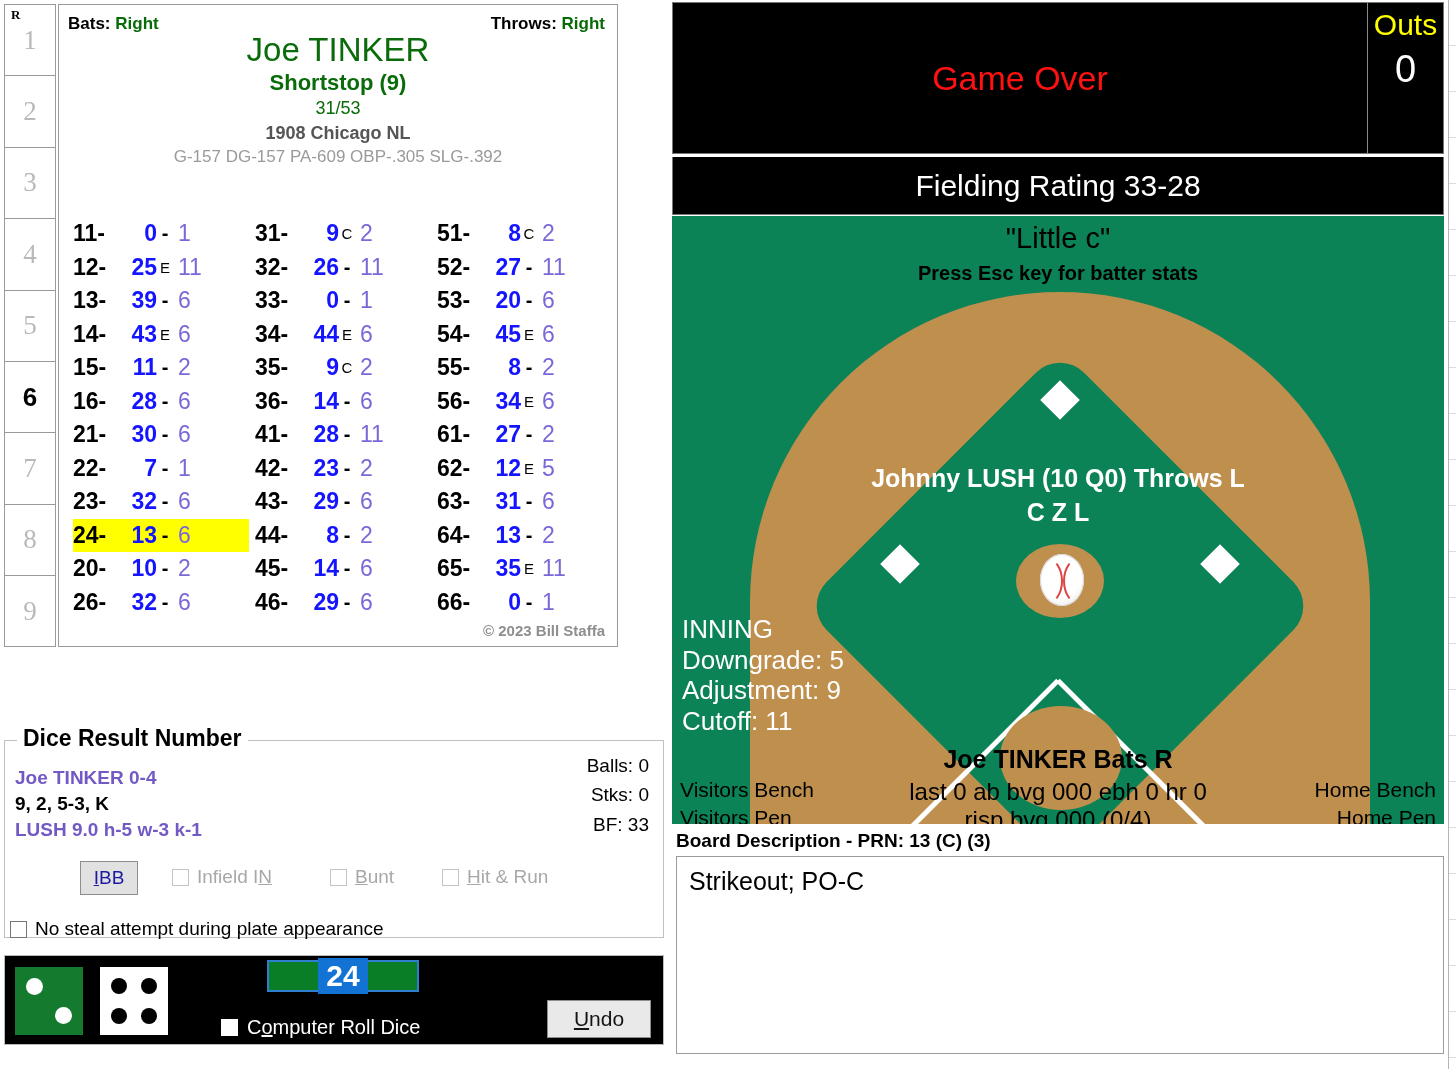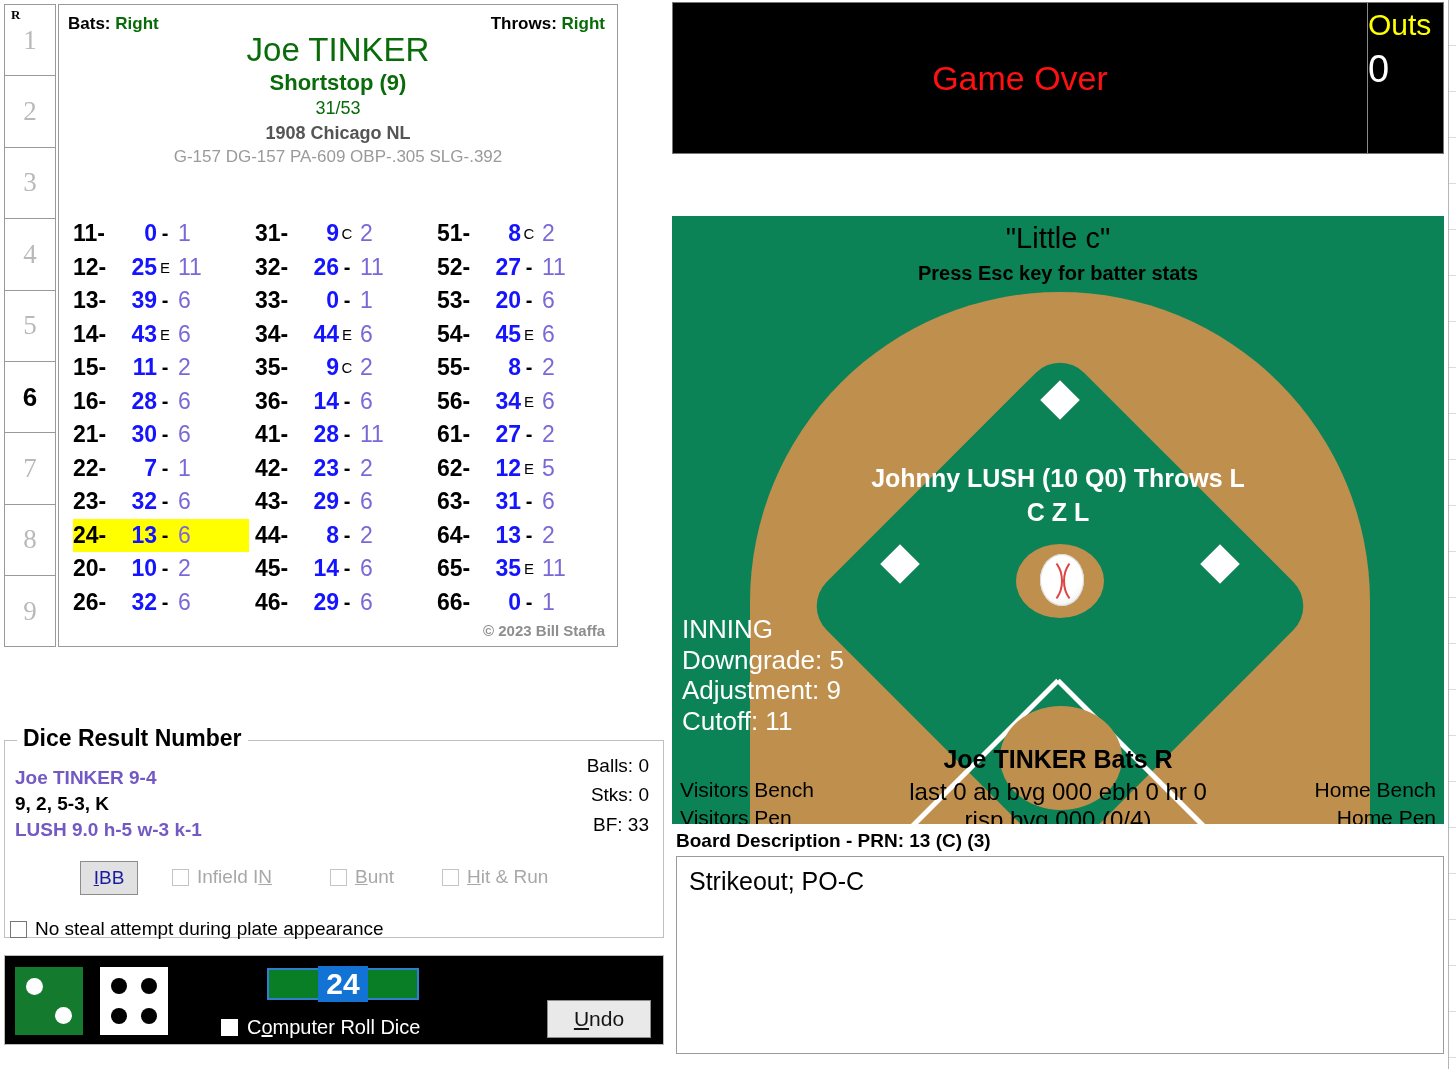--- a/index.html
+++ b/index.html
@@ -102,21 +102,21 @@
     position:absolute; left:4px; top:955px; width:660px; height:90px;
     background:#000; border:1px solid #bbb;
   }
   .die { position:absolute; top:11px; width:68px; height:68px; }
   .die.green { left:10px; background:#137a2e; }
   .die.white { left:95px; background:#fff; }
   .pip { position:absolute; border-radius:50%; }
   .pip.w { background:#fff; }
   .pip.b { background:#000; }
   #roll-value {
-    position:absolute; left:262px; top:12px; width:152px; height:32px;
+    position:absolute; left:262px; top:4px; width:152px; height:32px;
     background:#0a7d27; border:2px solid #2f7fd0;
     display:flex; align-items:center; justify-content:center;
   }
   #roll-value span {
     background:#1273d4; color:#fff; font-size:30px; font-weight:bold; padding:0 8px; line-height:36px;
   }
   #crd-row { position:absolute; left:216px; top:60px; display:flex; align-items:center; gap:9px; }
   #crd-box { width:17px; height:17px; background:#fff; }
   #crd-label { color:#fff; font-size:20px; }
   #crd-label u { text-decoration:underline; }
@@ -134,21 +134,21 @@
     position:absolute; left:0; top:2px; width:772px; height:152px;
     background:#000; border:1px solid #777;
   }
   #game-over {
     position:absolute; left:0; top:0; width:694px; height:150px;
     display:flex; align-items:center; justify-content:center;
     color:#ff1111; font-size:34px;
   }
   #outs-box {
     position:absolute; right:0; top:0; width:76px; height:150px;
-    border-left:1px solid #8a8a8a; text-align:left;
+    border-left:1px solid #8a8a8a; text-align:center;
   }
   #outs-label { color:#ffff00; font-size:30px; margin-top:5px; }
   #outs-value { color:#fff; font-size:38px; margin-top:6px; }
 
   #fielding-bar {
     position:absolute; left:0; top:157px; width:772px; height:58px;
     background:#000; border:1px solid #777; border-top:none;
     display:flex; align-items:center; justify-content:center;
     color:#fff; font-size:30px;
   }
@@ -510,21 +510,21 @@
             <span class="dg-end">1</span>
           </div>
         </div>
       </div>
 
     <div id="copyright">© 2023 Bill Staffa</div>
   </div>
 
   <div id="drn-box">
     <div id="drn-legend">Dice Result Number</div>
-    <div class="drn-line purple" style="top:26px">Joe TINKER  9-4</div>
+    <div class="drn-line purple" style="top:26px">Joe TINKER  0-4</div>
     <div class="drn-line black" style="top:52px">9, 2, 5-3, K</div>
     <div class="drn-line purple" style="top:78px">LUSH  9.0  h-5  w-3  k-1</div>
     <div id="bsf">
       <div>Balls: 0</div>
       <div>Stks: 0</div>
       <div>BF: 33</div>
     </div>
   </div>
 
   <div id="ibb-btn">
@@ -573,20 +573,21 @@
 <div id="right-col">
 
   <div id="scoreboard">
     <div id="game-over">Game Over</div>
     <div id="outs-box">
       <div id="outs-label">Outs</div>
       <div id="outs-value">0</div>
     </div>
   </div>
 
+  <div id="fielding-bar">Fielding Rating 33-28</div>
 
   <div id="field">
     <div id="outfield-dirt"></div>
     <div id="infield-grass"></div>
     <div class="foulline" id="foul-l"></div>
     <div class="foulline" id="foul-r"></div>
     <div class="base" id="base-2"></div>
     <div class="base" id="base-3"></div>
     <div class="base" id="base-1"></div>
     <div id="home-circle"></div>

